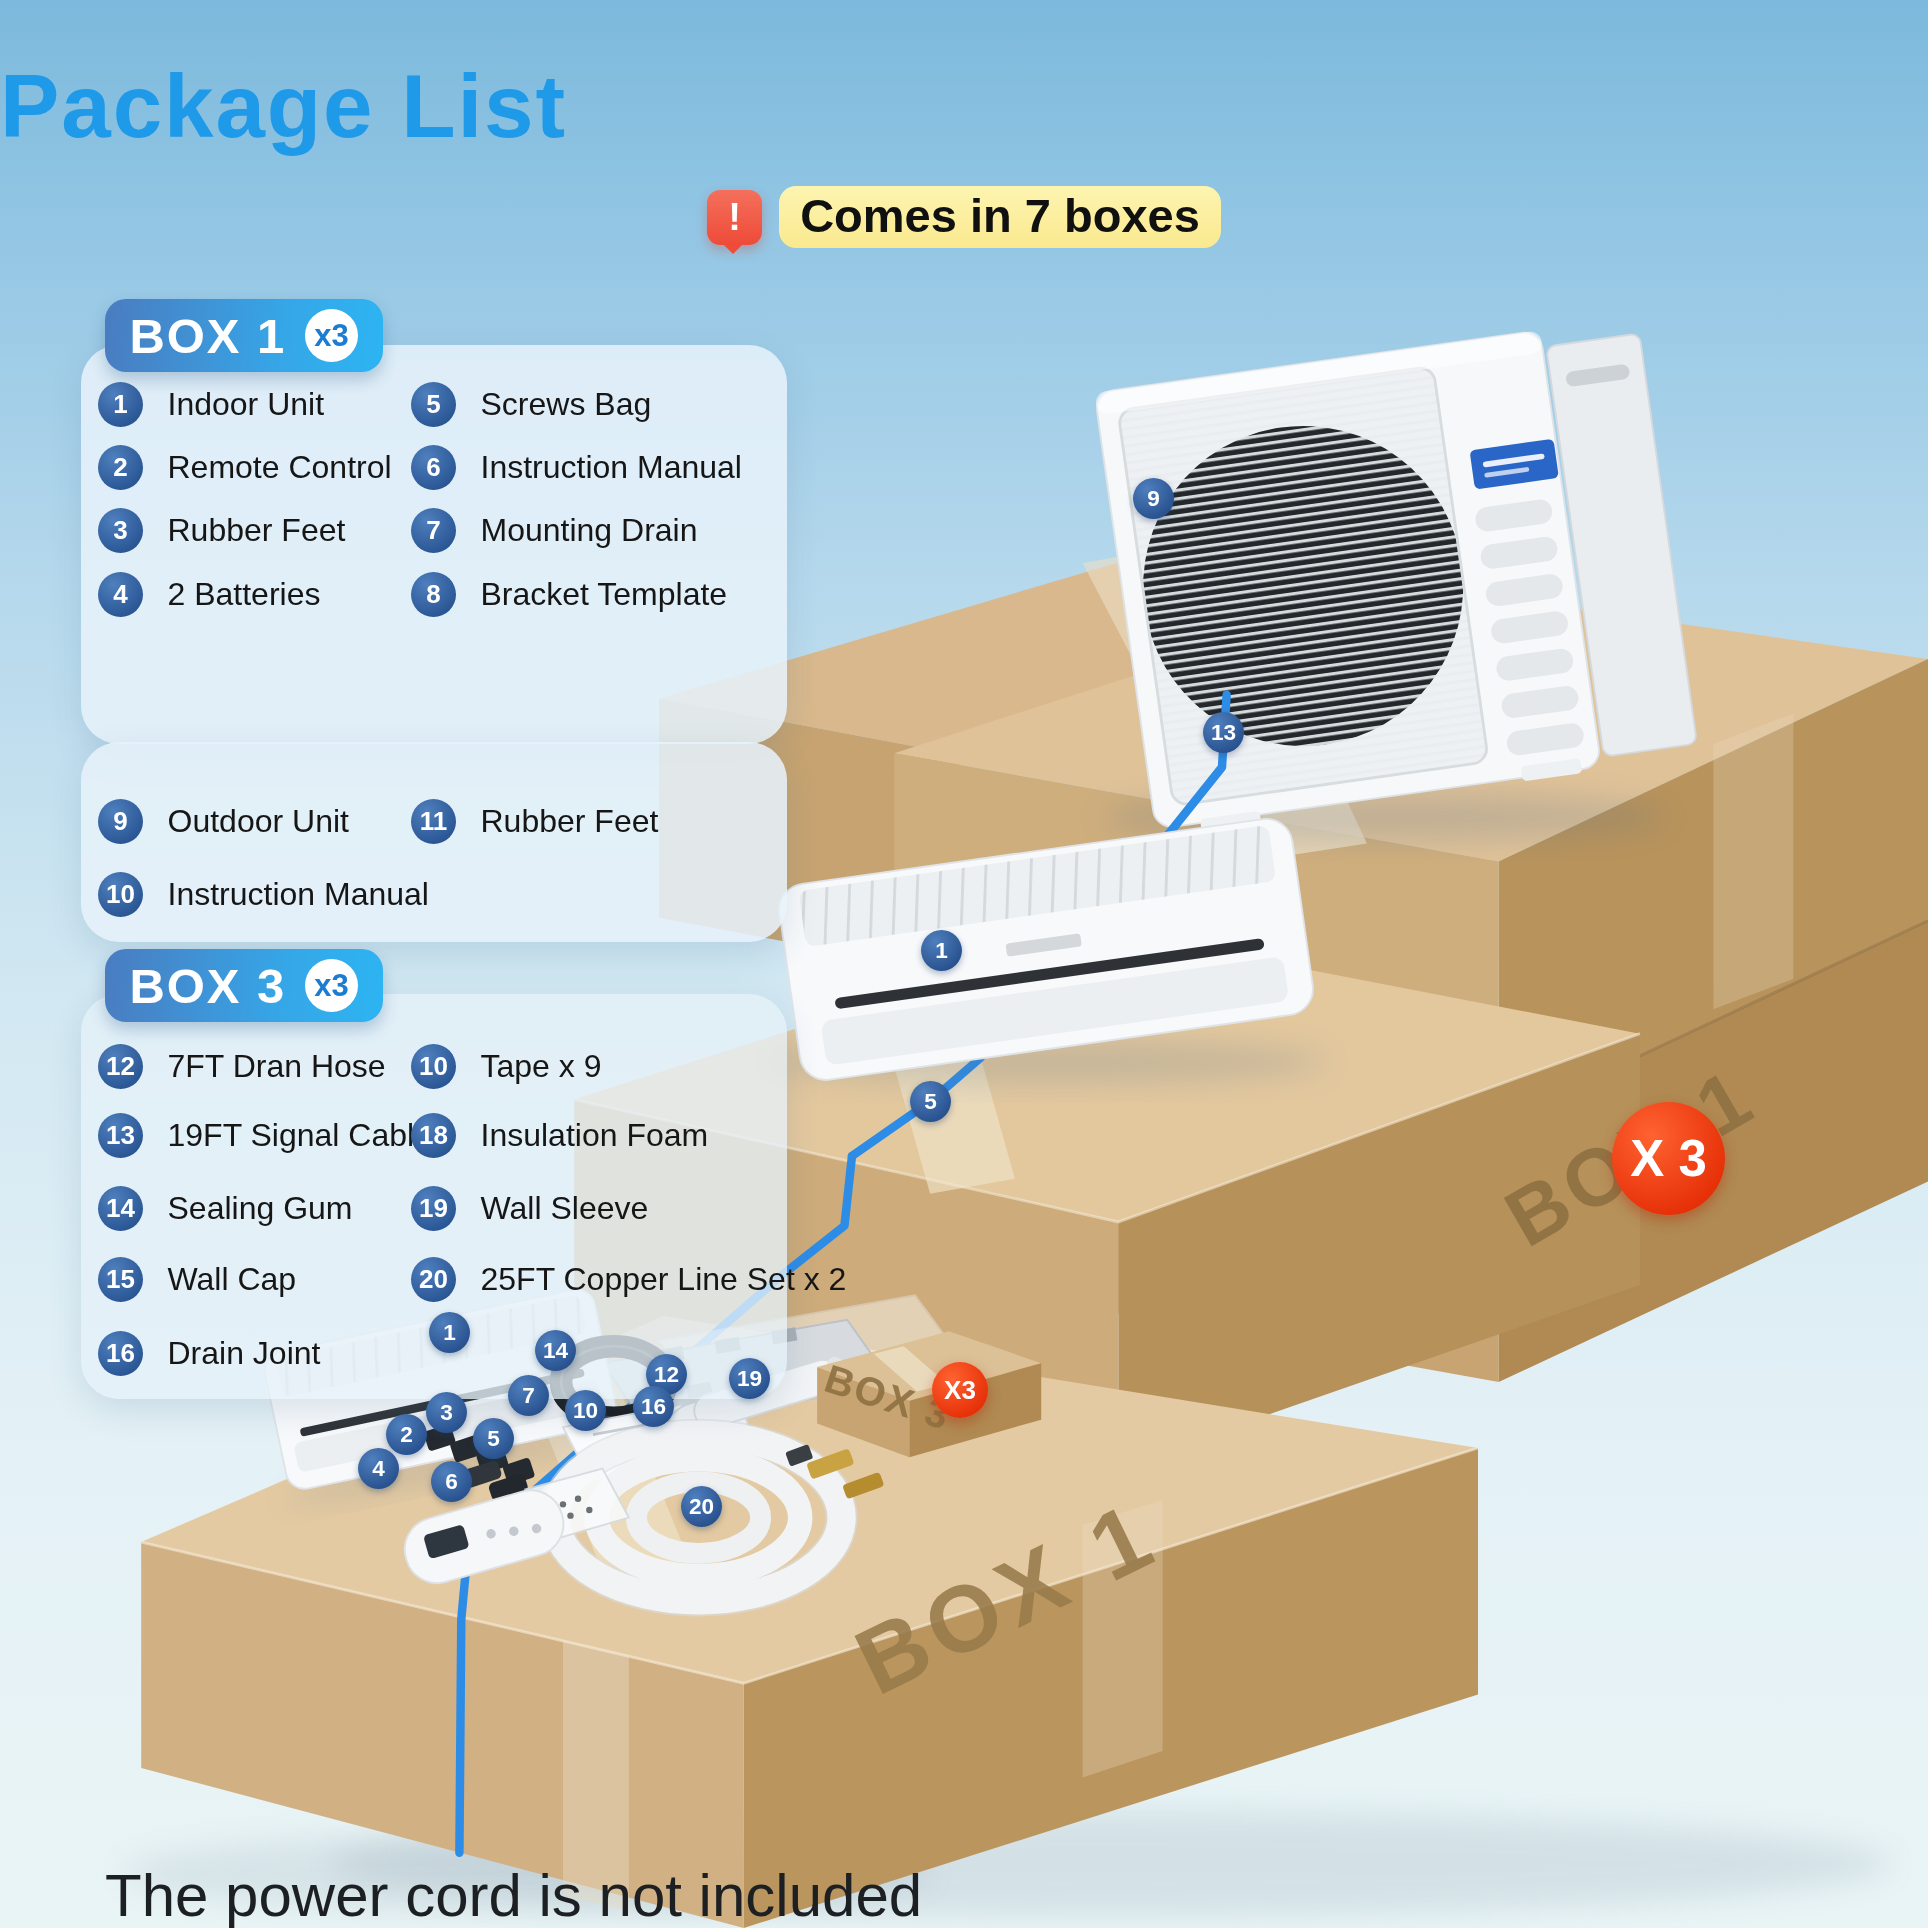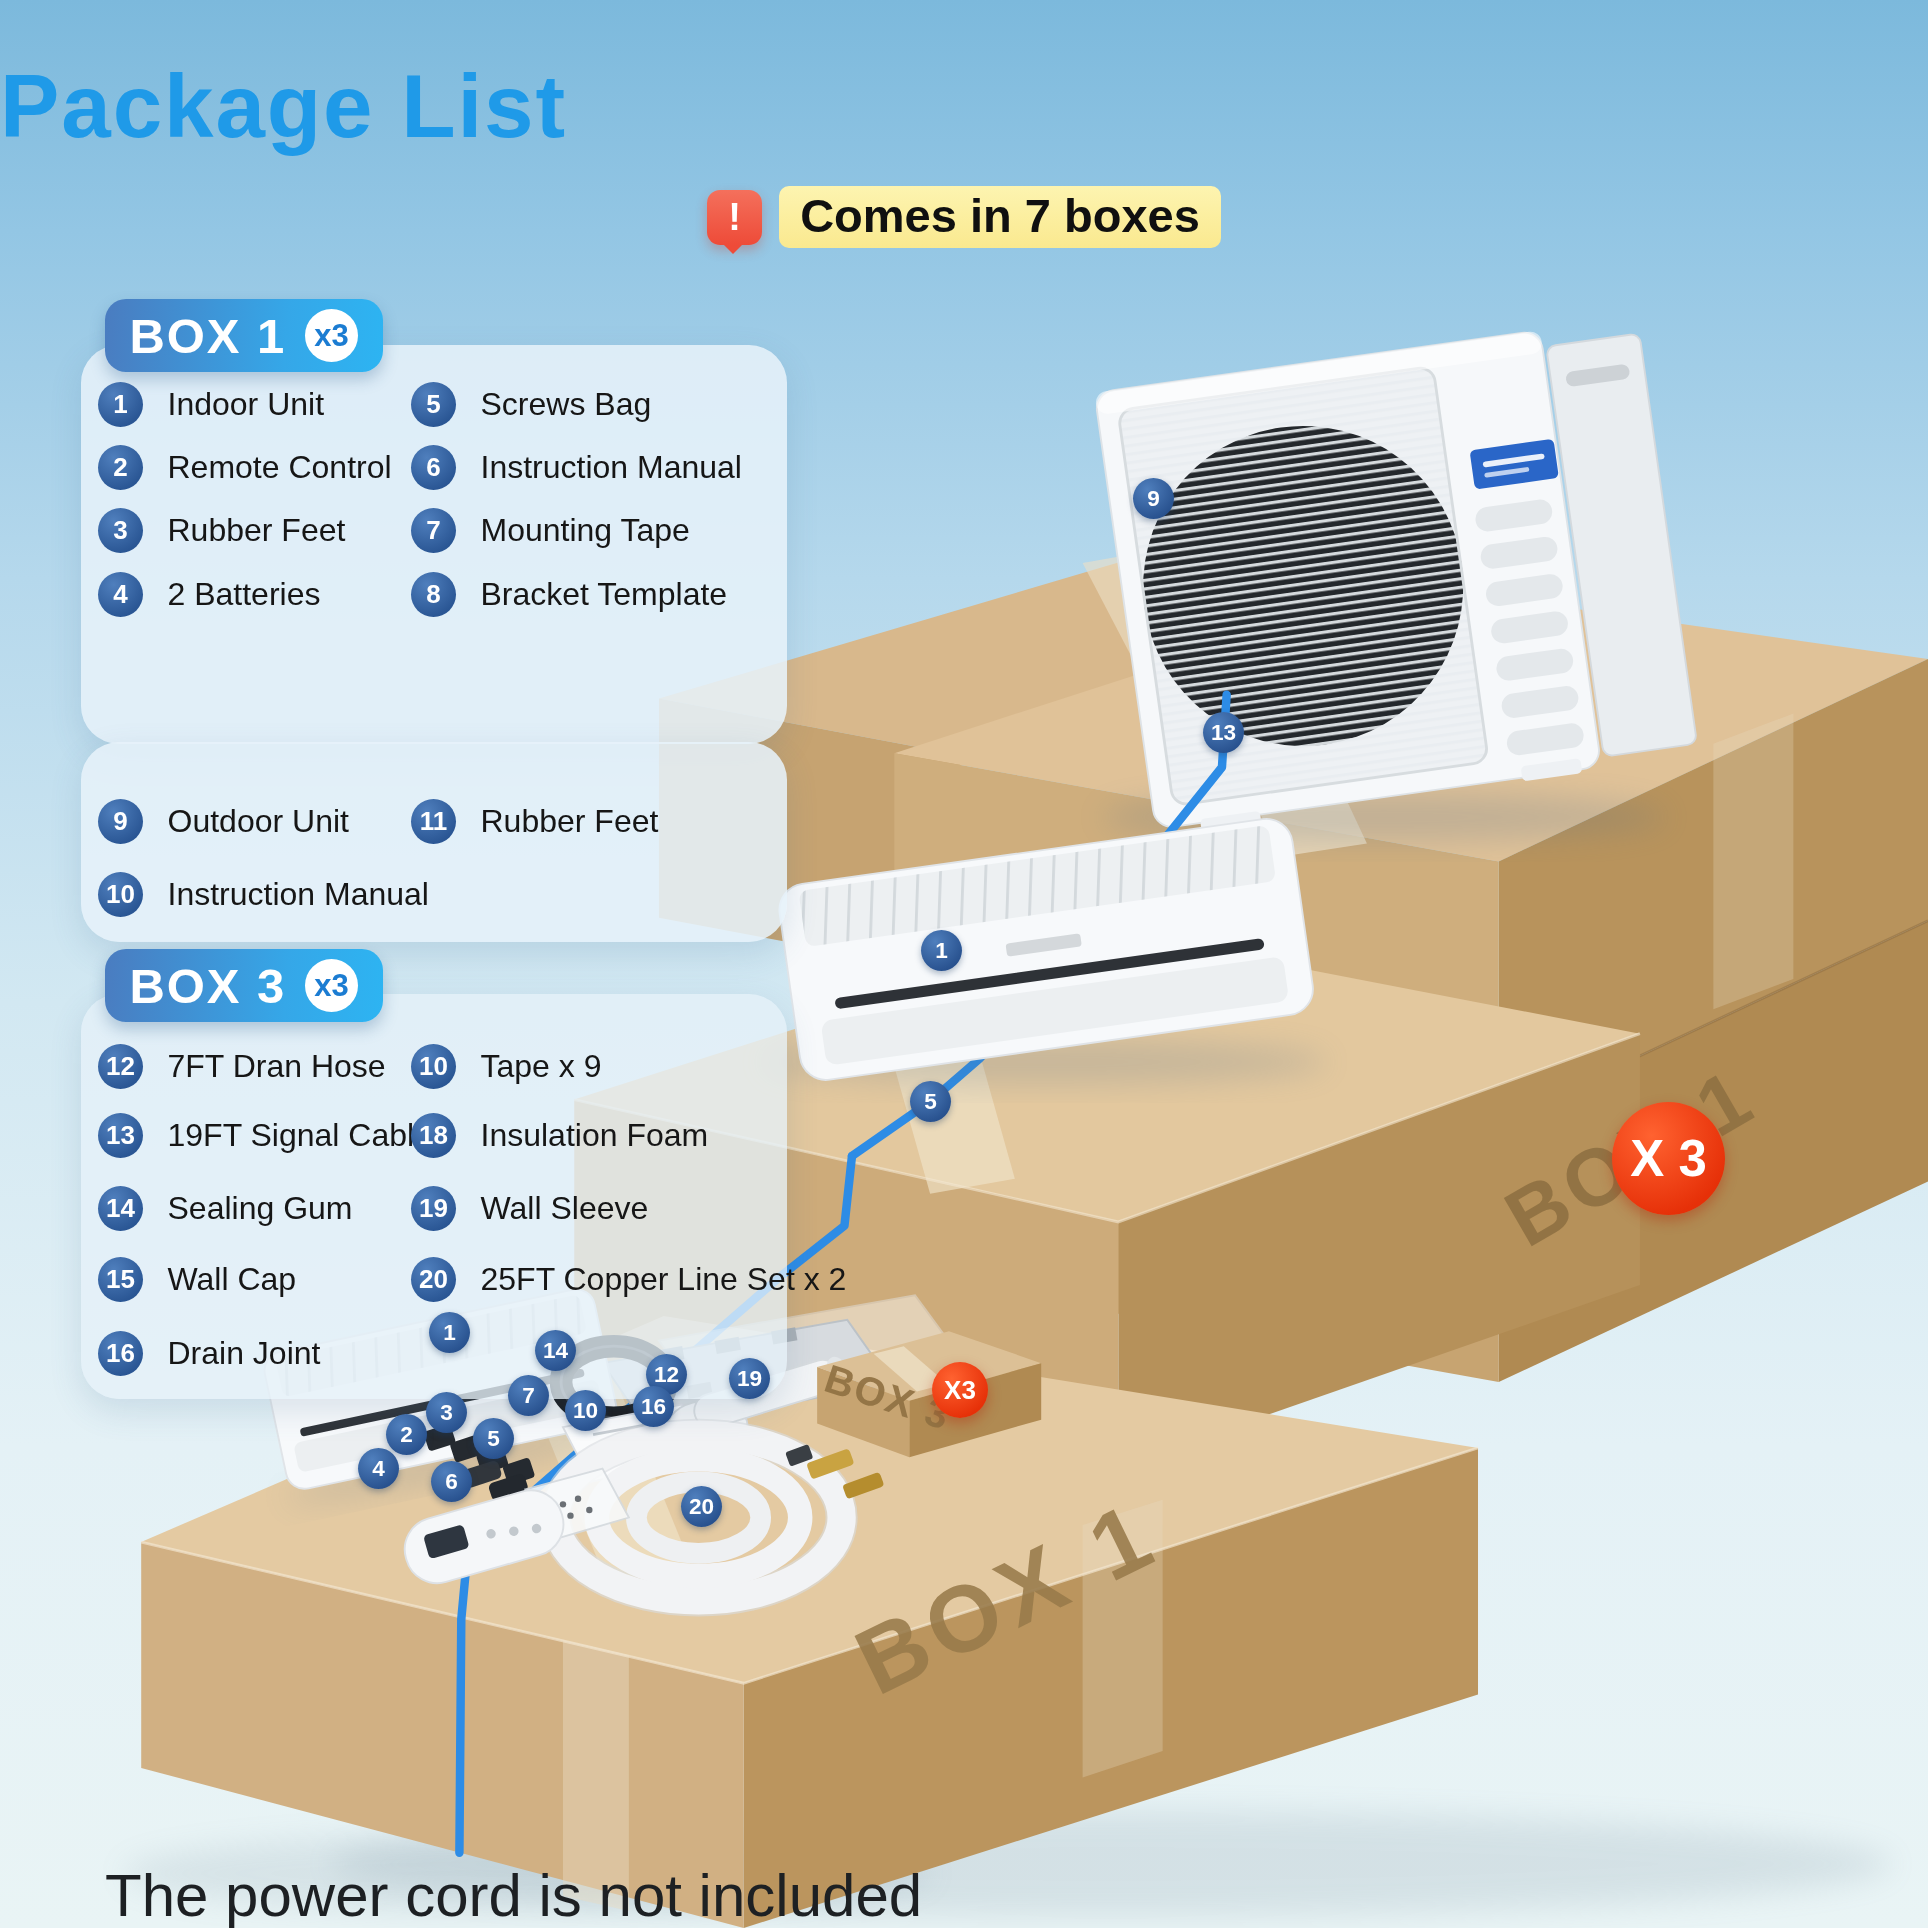--- a/index.html
+++ b/index.html
@@ -8,21 +8,21 @@
     background:linear-gradient(180deg,#7cb9dc 0%,#93c6e4 12%,#b5d8ec 30%,#d2e8f2 52%,#e4f1f6 75%,#e9f4f5 100%);}
   #scene{position:absolute;left:0;top:0;}
   
   .title{position:absolute;left:0;top:55px;width:1928px;text-align:left;
     font-size:89px;font-weight:800;color:#1f9ae8;letter-spacing:1.9px;}
   .note-row{position:absolute;left:0;top:186px;width:1928px;display:flex;justify-content:center;align-items:center;gap:17px;}
   .alert-ic{width:55px;height:55px;border-radius:13px;background:linear-gradient(180deg,#f4705c,#ee4b38);
     color:#fff;font-size:38px;font-weight:800;display:flex;align-items:center;justify-content:center;
     box-shadow:0 5.6px 11.3px rgba(200,60,40,.3);position:relative;}
   .alert-ic:after{content:"";position:absolute;bottom:-9.4px;left:17px;border:9.4px solid transparent;border-top-color:#ee4b38;border-bottom:0;}
-  .note-hl{background:linear-gradient(180deg,#fdf4b0,#fae98f);padding:1.9px 21px 5.6px 21px;border-radius:10px;
+  .note-hl{background:linear-gradient(180deg,#fdf4b0,#fae98f);padding:1.9px 21px 5.6px 21px;border-radius:17px;
     font-size:47px;font-weight:700;color:#101010;}
   .note-rest{font-size:47px;font-weight:700;color:#101010;}
   
   .panel{position:absolute;background:rgba(230,241,249,.88);border-radius:38px;
     box-shadow:0 11.3px 32px rgba(70,110,150,.16);}
   .panel.p3{background:rgba(230,241,249,.78);}
   .pill{position:absolute;display:inline-flex;align-items:center;gap:19px;height:73px;padding:0 24.5px;
     border-radius:21px;background:linear-gradient(95deg,#4a7cc0 0%,#35a7e8 65%,#2db4f2 100%);
     box-shadow:0 7.5px 15px rgba(40,90,140,.28);}
   .pill .bn{font-size:49px;font-weight:800;color:#fff;letter-spacing:1.9px;}
@@ -251,21 +251,21 @@
   <div class="row" style="left:411px;top:382px;">
     <span class="nb">5</span>
     <span class="lbl">Screws Bag</span>
     </div>
   <div class="row" style="left:411px;top:445px;">
     <span class="nb">6</span>
     <span class="lbl">Instruction Manual</span>
     </div>
   <div class="row" style="left:411px;top:508px;">
     <span class="nb">7</span>
-    <span class="lbl">Mounting Tape</span>
+    <span class="lbl">Mounting Drain</span>
     </div>
   <div class="row" style="left:411px;top:572px;">
     <span class="nb">8</span>
     <span class="lbl">Bracket Template</span>
     </div>
 
   <div class="panel" style="left:81px;top:742px;width:706px;height:200px;"></div>
   <div class="row" style="left:98px;top:799px;">
     <span class="nb">9</span>
     <span class="lbl">Outdoor Unit</span>

